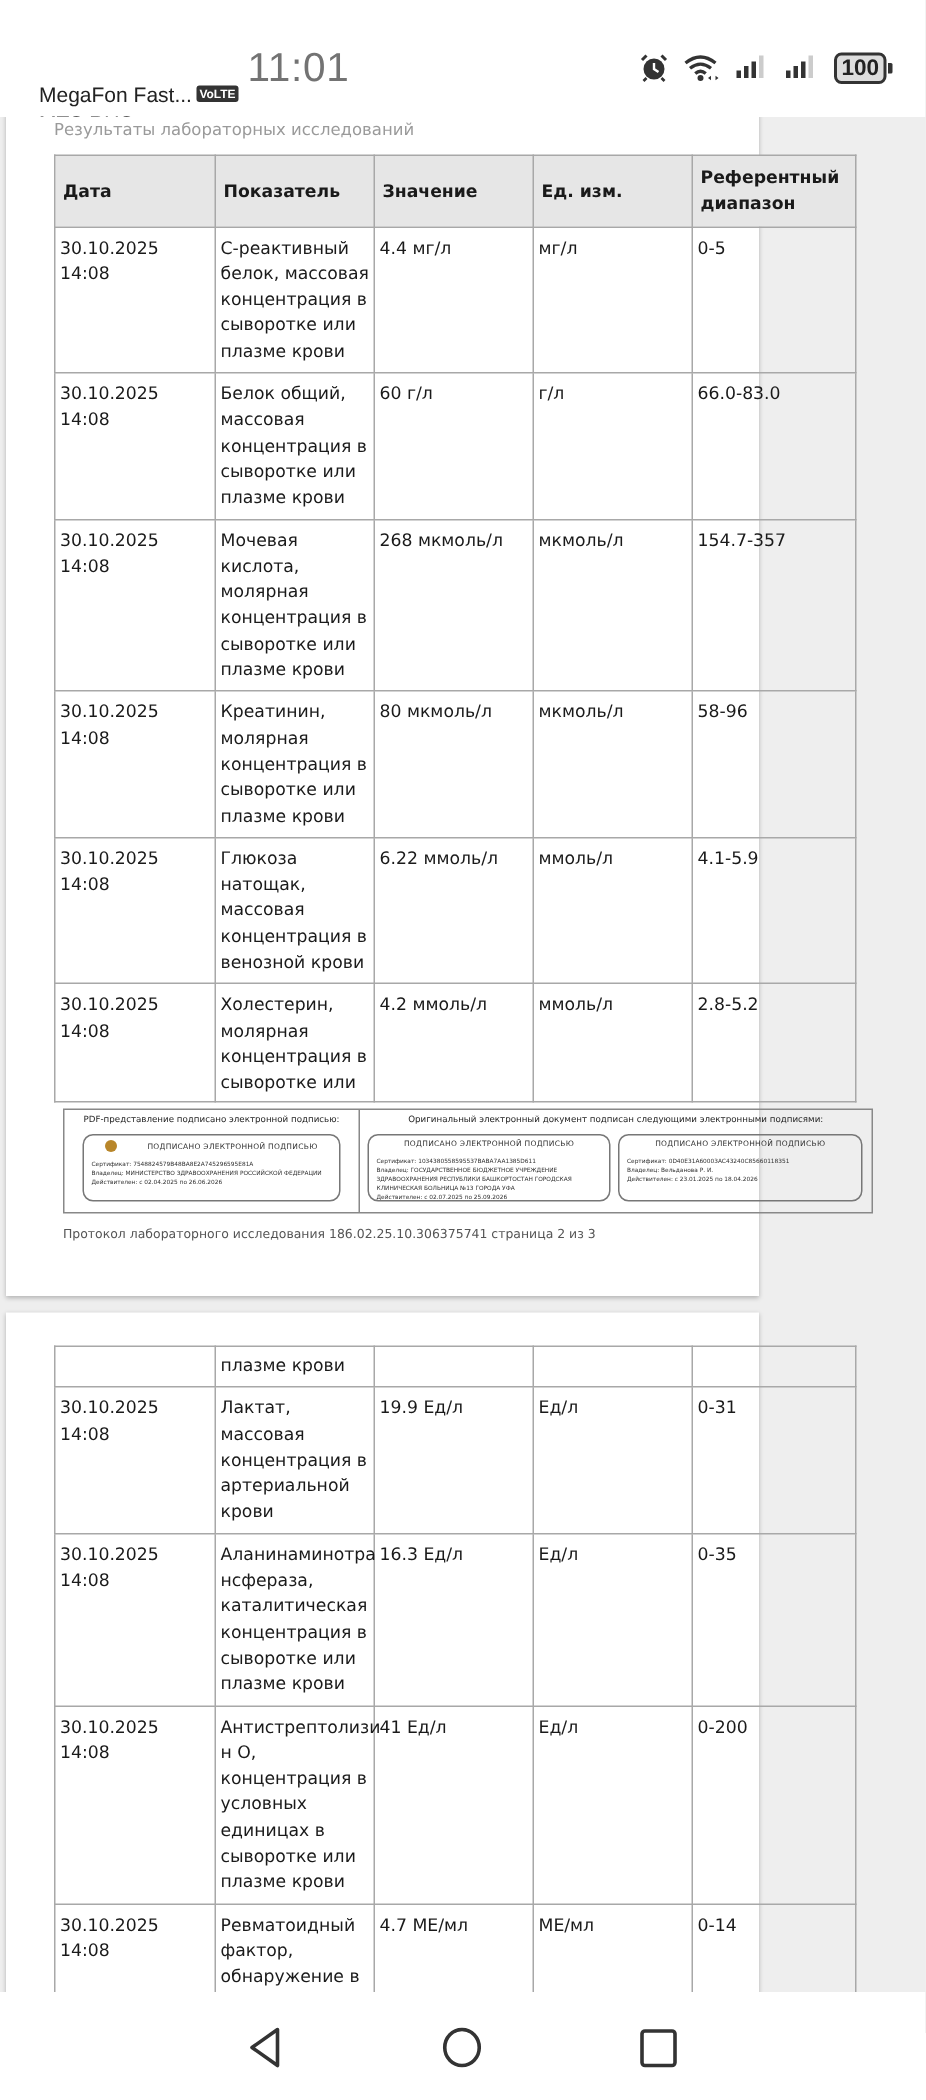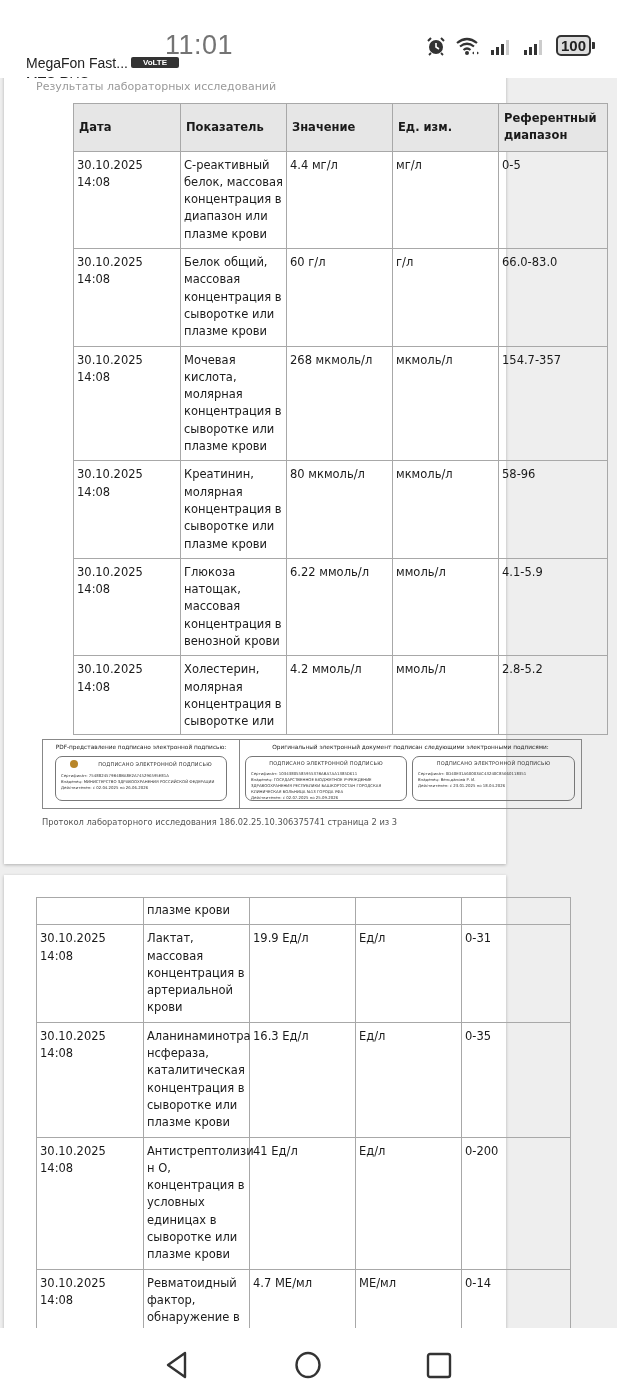--- a/index.html
+++ b/index.html
@@ -2,39 +2,39 @@
 <html><head>
 <meta charset="utf-8">
 <style>
   * { box-sizing: border-box; margin: 0; padding: 0; }
   html, body { width: 617px; height: 1400px; overflow: hidden; background: #f0f0f0; }
   body { font-family: "DejaVu Sans", sans-serif; color: #1a1a1a; position: relative; }
 
   
   .status-bar { position: absolute; left: 0; top: 0; width: 617px; height: 78px; background: #ffffff; }
   .carrier { position: absolute; left: 26px; top: 29px; font-family: "Liberation Sans", sans-serif; font-size: 14px; line-height: 19px; color: #222; }
-  .volte { display: inline-block; font-size: 8px; font-weight: bold; background: #333; color: #fff; border-radius: 2px; padding: 1px 12px; margin-left: 3px; vertical-align: 3px; line-height: 9px; margin-top: 28px; }
+  .volte { display: inline-block; font-size: 8px; font-weight: bold; background: #333; color: #fff; border-radius: 2px; padding: 1px 2px; margin-left: 3px; vertical-align: 3px; line-height: 9px; margin-top: 28px; }
   .clock { position: absolute; left: 165px; top: 30px; font-family: "Liberation Sans", sans-serif; font-size: 27px; color: #737373; letter-spacing: 0.5px; }
-  .status-icons { position: absolute; right: 22px; top: 35px; display: flex; align-items: flex-end; gap: 9px; }
+  .status-icons { position: absolute; right: 22px; top: 35px; display: flex; align-items: flex-start; gap: 9px; }
   .status-icons svg { display: block; }
   .battery { display: flex; align-items: center; }
   .battery-body { border: 2px solid #333; border-radius: 5px; padding: 0 3px; font-family: "Liberation Sans", sans-serif; font-weight: bold; font-size: 15px; line-height: 17px; background: #ddd; color: #222; }
   .battery-tip { width: 3px; height: 7px; background: #333; margin-left: 1px; border-radius: 0 1px 1px 0; }
 
   
   .viewer { position: absolute; left: 0; top: 78px; width: 617px; height: 1250px; background: #eeeeee; overflow: hidden; }
   .page { position: absolute; left: 4px; width: 502px; background: #ffffff; box-shadow: 0 1px 3px rgba(0,0,0,0.25); }
   .page1 { top: -4px; height: 790px; }
   .page2 { top: 797px; height: 460px; }
 
   .doc-title { position: absolute; left: 32px; top: 6px; font-size: 11px; color: #9a9a9a; }
 
   table.lab { position: absolute; border-collapse: collapse; table-layout: fixed; font-size: 11.5px; line-height: 17.3px; }
   table.lab td, table.lab th { border: 1.5px solid #a8a8a8; vertical-align: top; text-align: left; padding: 5px 3px 5px 3px; }
-  .page1 table.lab { left: 32px; top: 29px; width: 534px; margin-left: 37px; }
+  .page1 table.lab { left: 32px; top: 29px; width: 534px; }
   .page2 table.lab { left: 32px; top: 22px; width: 534px; }
   col.c1 { width: 107px; } col.c2 { width: 106px; } col.c3 { width: 106px; } col.c4 { width: 106px; } col.c5 { width: 109px; }
   table.lab th { background: #e6e6e6; font-weight: bold; padding: 6px 5px; height: 47px; vertical-align: middle; }
   table.lab tr.section td { font-weight: bold; padding: 4px 3px; height: 26px; }
   table.lab td.cut { padding-bottom: 3px; }
 
   
   .sig-block { position: absolute; left: 38px; top: 665px; width: 540px; height: 70px; border: 1px solid #888; display: flex; }
   .sig-left { width: 197px; border-right: 1px solid #888; position: relative; }
   .sig-right { flex: 1; position: relative; }
@@ -122,21 +122,21 @@
           <th>Дата</th>
           <th>Показатель</th>
           <th>Значение</th>
           <th>Ед. изм.</th>
           <th>Референтный диапазон</th>
         </tr>
       </thead>
       <tbody>
         <tr style="height:96px">
           <td>30.10.2025 14:08</td>
-          <td>С-реактивный белок, массовая концентрация в диапазон или плазме крови</td>
+          <td>С-реактивный белок, массовая концентрация в сыворотке или плазме крови</td>
           <td>4.4 мг/л</td>
           <td>мг/л</td>
           <td>0-5</td>
         </tr>
         <tr style="height:96px">
           <td>30.10.2025 14:08</td>
           <td>Белок общий, массовая концентрация в сыворотке или плазме крови</td>
           <td>60 г/л</td>
           <td>г/л</td>
           <td>66.0-83.0</td>

